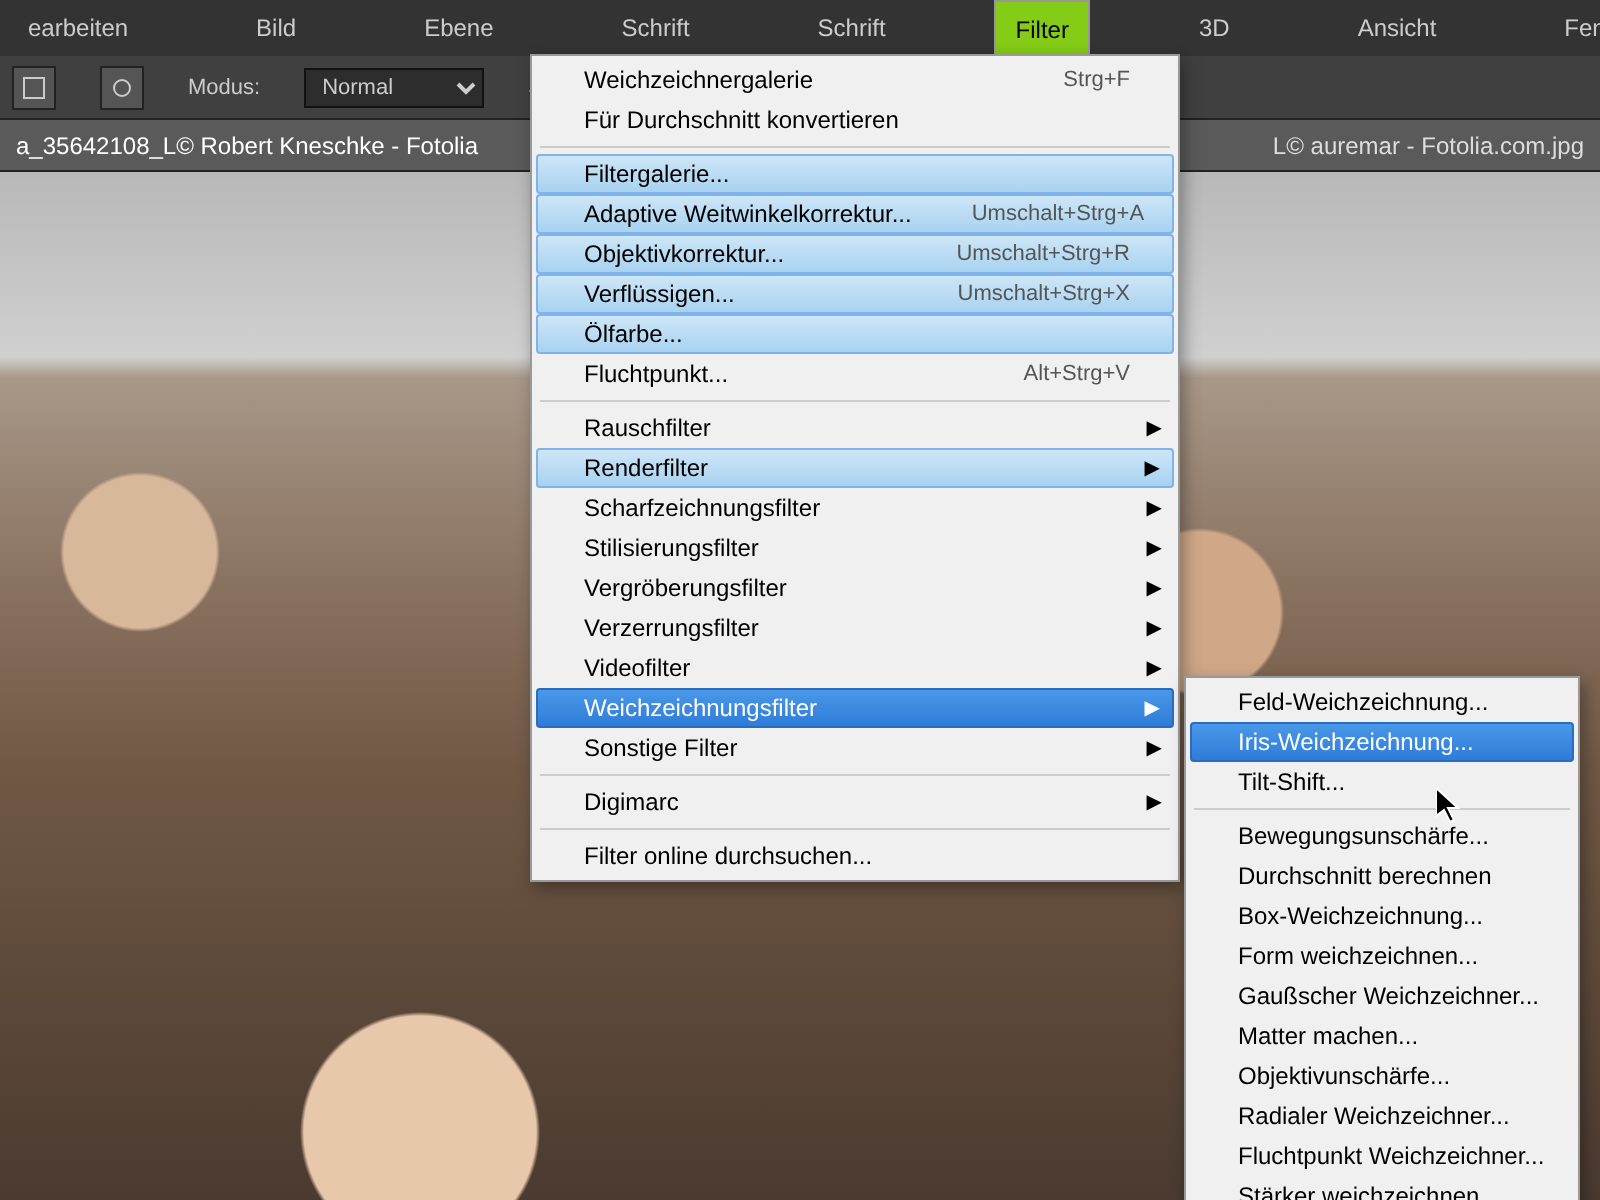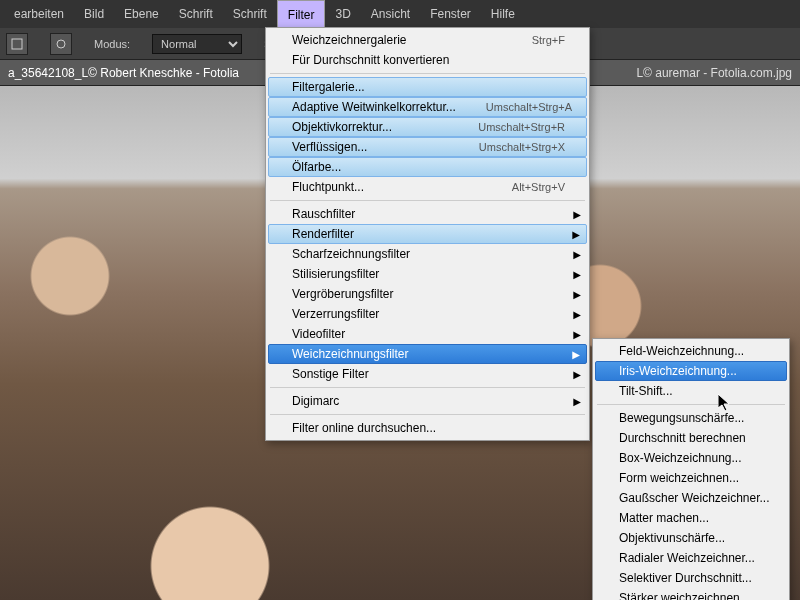--- a/index.html
+++ b/index.html
@@ -1,20 +1,20 @@
 <!DOCTYPE html>
 <html><head>
 <meta charset="utf-8">
 <style>
   * { margin: 0; padding: 0; box-sizing: border-box; font-family: "Segoe UI", Tahoma, sans-serif; font-size: 12px; }
   body { background: #404040; width: 800px; height: 600px; overflow: hidden; position: relative; }
   
-  .menubar { background: #333; height: 28px; display: flex; align-items: flex-end; padding: 0 4px; color: #ccc; }
+  .menubar { background: #333; height: 28px; display: flex; align-items: flex-end; padding: 0 4px; color: #ccc; gap: 44px; }
   .menubar-item { padding: 0 10px; height: 100%; display: flex; align-items: center; cursor: pointer; }
-  .menubar-item.active { background: #c4b5fd; color: #000; border: 1px solid #999; border-bottom: none; }
+  .menubar-item.active { background: #84cc16; color: #000; border: 1px solid #999; border-bottom: none; }
   
   .toolbar { background: #404040; height: 32px; display: flex; align-items: center; padding: 0 6px; color: #ccc; gap: 22px; border-bottom: 1px solid #222; }
   .toolbar .iconbox { width: 22px; height: 22px; background: #555; border: 1px solid #222; display:flex; align-items:center; justify-content:center; }
   .toolbar label { font-size: 11px; }
   .toolbar select { background: #2d2d2d; color: #ccc; border: 1px solid #111; height: 20px; width: 90px; font-size: 11px; padding: 0 4px; }
   
   .tabbar { background: #5a5a5a; height: 26px; display: flex; align-items: center; padding: 0 8px; color: #ddd; gap: 14px; border-bottom: 1px solid #222; font-size: 11px; white-space: nowrap; overflow: hidden; }
   .tabbar .tab.active { color: #fff; }
   
   .canvas { position: absolute; top: 86px; left: 0; right: 0; bottom: 0; background: #2a2a2a; overflow: hidden; }
@@ -191,21 +191,21 @@
     <div class="menu-item">
       <span>Matter machen...</span>
     </div>
     <div class="menu-item">
       <span>Objektivunschärfe...</span>
     </div>
     <div class="menu-item">
       <span>Radialer Weichzeichner...</span>
     </div>
     <div class="menu-item">
-      <span>Selektiver Durchschnitt...</span>
+      <span>Fluchtpunkt Weichzeichner...</span>
     </div>
     <div class="menu-item">
       <span>Stärker weichzeichnen</span>
     </div>
   </div>
 
 <svg class="cursor" width="16" height="20" viewBox="0 0 16 20">
   <path d="M0 0 L0 14 L4 11 L7 17 L9 16 L6 10 L11 10 Z" fill="#000" stroke="#fff" stroke-width="1"></path>
 </svg>
 

